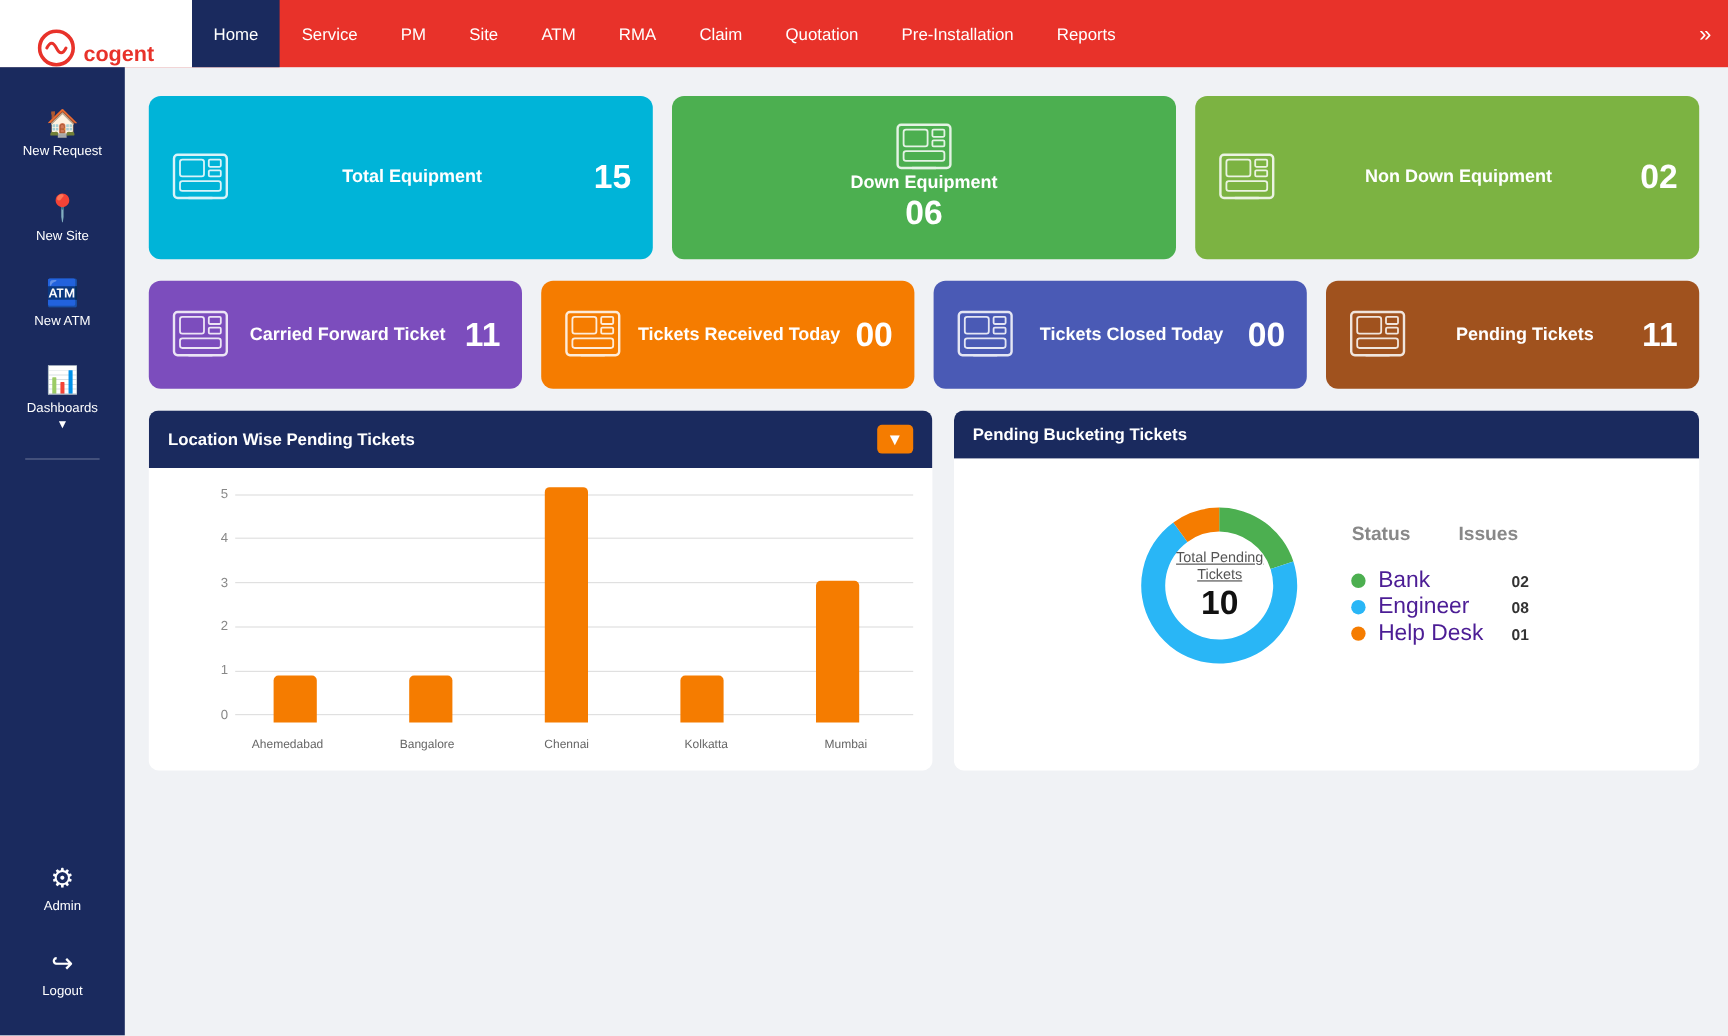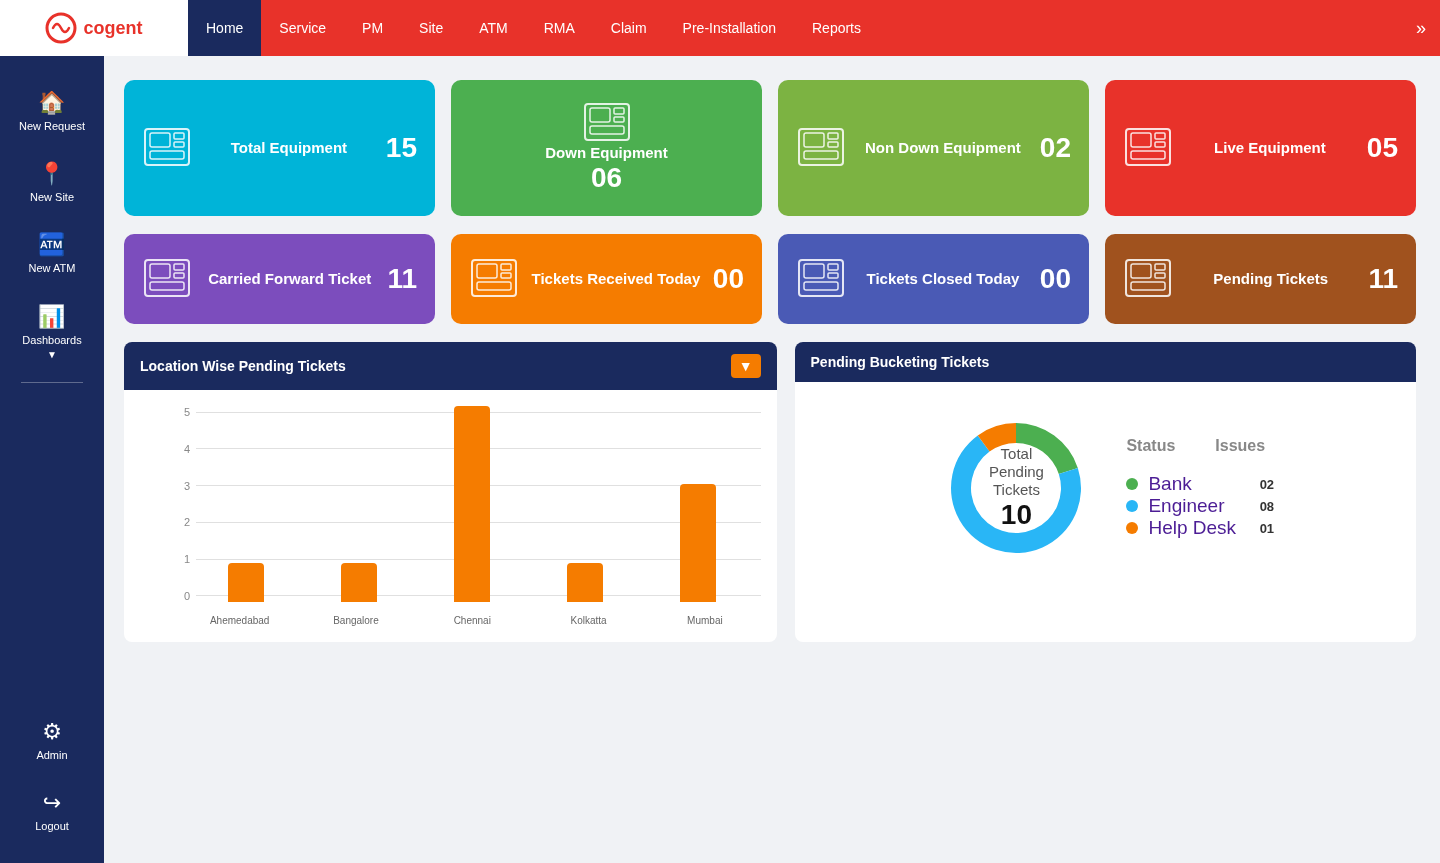--- a/index.html
+++ b/index.html
@@ -1,20 +1,20 @@
 <!DOCTYPE html>
 <html><head>
   <meta charset="utf-8">
   <style>
     * { margin: 0; padding: 0; box-sizing: border-box; }
     body { font-family: 'Segoe UI', Arial, sans-serif; background: #f0f2f5; display: flex; flex-direction: column; min-height: 863px; }
 
     
     .top-nav { display: flex; align-items: stretch; height: 56px; background: #e8322a; }
-    .logo-area { background: #fff; width: 188px; display: flex; align-items: center; justify-content: center; padding: 0 12px; flex-shrink: 0; }
+    .logo-area { background: #fff; width: 160px; display: flex; align-items: flex-end; justify-content: center; padding: 0 12px; flex-shrink: 0; }
     .logo-icon { width: 32px; height: 32px; margin-right: 6px; }
     .nav-items { display: flex; flex: 1; }
     .nav-item { display: flex; align-items: center; justify-content: center; padding: 16px 18px; color: #fff; font-size: 14px; font-weight: 500; cursor: pointer; border: none; background: transparent; }
     .nav-item.active { background: #1a2a5e; }
     .nav-more { display: flex; align-items: center; justify-content: center; padding: 0 14px; color: #fff; font-size: 18px; cursor: pointer; }
 
     
     .layout { display: flex; flex: 1; }
     .sidebar { width: 104px; background: #1a2a5e; display: flex; flex-direction: column; align-items: center; padding: 20px 0 16px; gap: 0; }
     .sidebar-item { display: flex; flex-direction: column; align-items: center; color: #fff; padding: 14px 8px; cursor: pointer; width: 100%; text-align: center; gap: 4px; }
@@ -55,21 +55,21 @@
 
     
     .bar-chart-area { position: relative; height: 220px; }
     .bar-grid { position: absolute; left: 30px; right: 0; top: 0; bottom: 24px; display: flex; flex-direction: column; justify-content: space-between; }
     .grid-line { display: flex; align-items: center; }
     .grid-label { font-size: 11px; color: #888; width: 20px; text-align: right; margin-right: 6px; flex-shrink: 0; }
     .grid-hline { flex: 1; border-top: 1px solid #e0e0e0; }
     .bars-container { position: absolute; left: 54px; right: 10px; top: 0; bottom: 24px; display: flex; align-items: flex-end; justify-content: space-around; gap: 8px; }
     .bar-group { display: flex; flex-direction: column; align-items: center; flex: 1; height: 100%; justify-content: flex-end; }
     .bar { width: 36px; border-radius: 4px 4px 0 0; background: #f57c00; }
-    .x-labels { position: absolute; left: 54px; right: 10px; bottom: 0; display: flex; justify-content: flex-start; gap: 25px; }
+    .x-labels { position: absolute; left: 54px; right: 10px; bottom: 0; display: flex; justify-content: flex-end; gap: 25px; }
     .x-label { flex: 1; text-align: center; font-size: 10px; color: #666; }
 
     
     .donut-area { display: flex; align-items: center; justify-content: center; gap: 30px; padding: 10px 0; }
     .donut-wrap { position: relative; width: 160px; height: 160px; }
     .donut-center-text { position: absolute; top: 50%; left: 50%; transform: translate(-50%, -50%); text-align: center; }
     .donut-center-label { font-size: 10px; color: #555; line-height: 1.2; }
     .donut-center-value { font-size: 28px; font-weight: 700; color: #111; }
     .legend { display: flex; flex-direction: column; gap: 18px; }
     .legend-header { display: flex; gap: 40px; font-size: 16px; color: #888; font-weight: 600; }
@@ -94,20 +94,21 @@
       <span style="color:#e8322a;font-weight:700;font-size:18px;text-transform:lowercase;">cogent</span>
     </div>
     <div class="nav-items" id="nav-items-container">
         <div class="nav-item active">Home</div>
         <div class="nav-item">Service</div>
         <div class="nav-item">PM</div>
         <div class="nav-item">Site</div>
         <div class="nav-item">ATM</div>
         <div class="nav-item">RMA</div>
         <div class="nav-item">Claim</div>
+        <div class="nav-item">Quotation</div>
         <div class="nav-item">Pre-Installation</div>
         <div class="nav-item">Reports</div>
       </div>
     <div class="nav-more">»</div>
   </div>
 </nav>
 
 <div class="layout">
 
   <aside class="sidebar" id="sidebar-container">
@@ -179,34 +180,20 @@
     <rect x="8" y="6" width="20" height="14" rx="2" stroke="white" stroke-width="1.5" fill="none"></rect>
     <rect x="32" y="6" width="10" height="6" rx="1" stroke="white" stroke-width="1.5" fill="none"></rect>
     <rect x="32" y="15" width="10" height="5" rx="1" stroke="white" stroke-width="1.5" fill="none"></rect>
     <rect x="8" y="24" width="34" height="8" rx="2" stroke="white" stroke-width="1.5" fill="none"></rect>
     <line x1="15" y1="38" x2="35" y2="38" stroke="white" stroke-width="2"></line>
   </svg></div>
       <div class="card-body">
         <span class="card-label">Non Down Equipment</span>
       </div>
       <span class="card-value">02</span>
-    </div>
-        <div class="stat-card card-red">
-      <div class="atm-icon"><svg width="50" height="42" viewBox="0 0 50 42" fill="none" xmlns="http://www.w3.org/2000/svg">
-    <rect x="3" y="2" width="44" height="36" rx="3" stroke="white" stroke-width="2" fill="none"></rect>
-    <rect x="8" y="6" width="20" height="14" rx="2" stroke="white" stroke-width="1.5" fill="none"></rect>
-    <rect x="32" y="6" width="10" height="6" rx="1" stroke="white" stroke-width="1.5" fill="none"></rect>
-    <rect x="32" y="15" width="10" height="5" rx="1" stroke="white" stroke-width="1.5" fill="none"></rect>
-    <rect x="8" y="24" width="34" height="8" rx="2" stroke="white" stroke-width="1.5" fill="none"></rect>
-    <line x1="15" y1="38" x2="35" y2="38" stroke="white" stroke-width="2"></line>
-  </svg></div>
-      <div class="card-body">
-        <span class="card-label">Live Equipment</span>
-      </div>
-      <span class="card-value">05</span>
     </div>
       </div>
 
     <div class="cards-row" id="cards-row2">
         <div class="stat-card card-purple">
       <div class="atm-icon"><svg width="50" height="42" viewBox="0 0 50 42" fill="none" xmlns="http://www.w3.org/2000/svg">
     <rect x="3" y="2" width="44" height="36" rx="3" stroke="white" stroke-width="2" fill="none"></rect>
     <rect x="8" y="6" width="20" height="14" rx="2" stroke="white" stroke-width="1.5" fill="none"></rect>
     <rect x="32" y="6" width="10" height="6" rx="1" stroke="white" stroke-width="1.5" fill="none"></rect>
     <rect x="32" y="15" width="10" height="5" rx="1" stroke="white" stroke-width="1.5" fill="none"></rect>
@@ -331,21 +318,21 @@
         </div>
         <div class="chart-body">
           <div class="donut-area">
             <div class="donut-wrap">
               <svg width="160" height="160" viewBox="0 0 160 160" id="donut-svg">
                   <path d="M 80 15 A 65 65 0 0 1 141.818673559185 59.91389536562842 L 122.79754323328191 66.09423525312737 A 45 45 0 0 0 80 35 Z" fill="#4caf50"></path>
                   <path d="M 141.818673559185 59.91389536562842 A 65 65 0 1 1 41.79395860098924 27.41389536562842 L 53.5496636468387 43.59423525312737 A 45 45 0 1 0 122.79754323328191 66.09423525312737 Z" fill="#29b6f6"></path>
                   <path d="M 41.79395860098924 27.41389536562842 A 65 65 0 0 1 79.99999999999999 15 L 79.99999999999999 35 A 45 45 0 0 0 53.5496636468387 43.59423525312737 Z" fill="#f57c00"></path>
                 </svg>
               <div class="donut-center-text">
-                <div class="donut-center-label" style="font-size:15px;color:#555;">Total Pending<br>Tickets</div>
+                <div class="donut-center-label" style="font-size:12px;color:#555;text-decoration:underline;">Total Pending<br>Tickets</div>
                 <div class="donut-center-value">10</div>
               </div>
             </div>
             <div class="legend">
               <div class="legend-header">
                 <span>Status</span>
                 <span>Issues</span>
               </div>
               <div id="legend-items">
                   <div class="legend-item">

